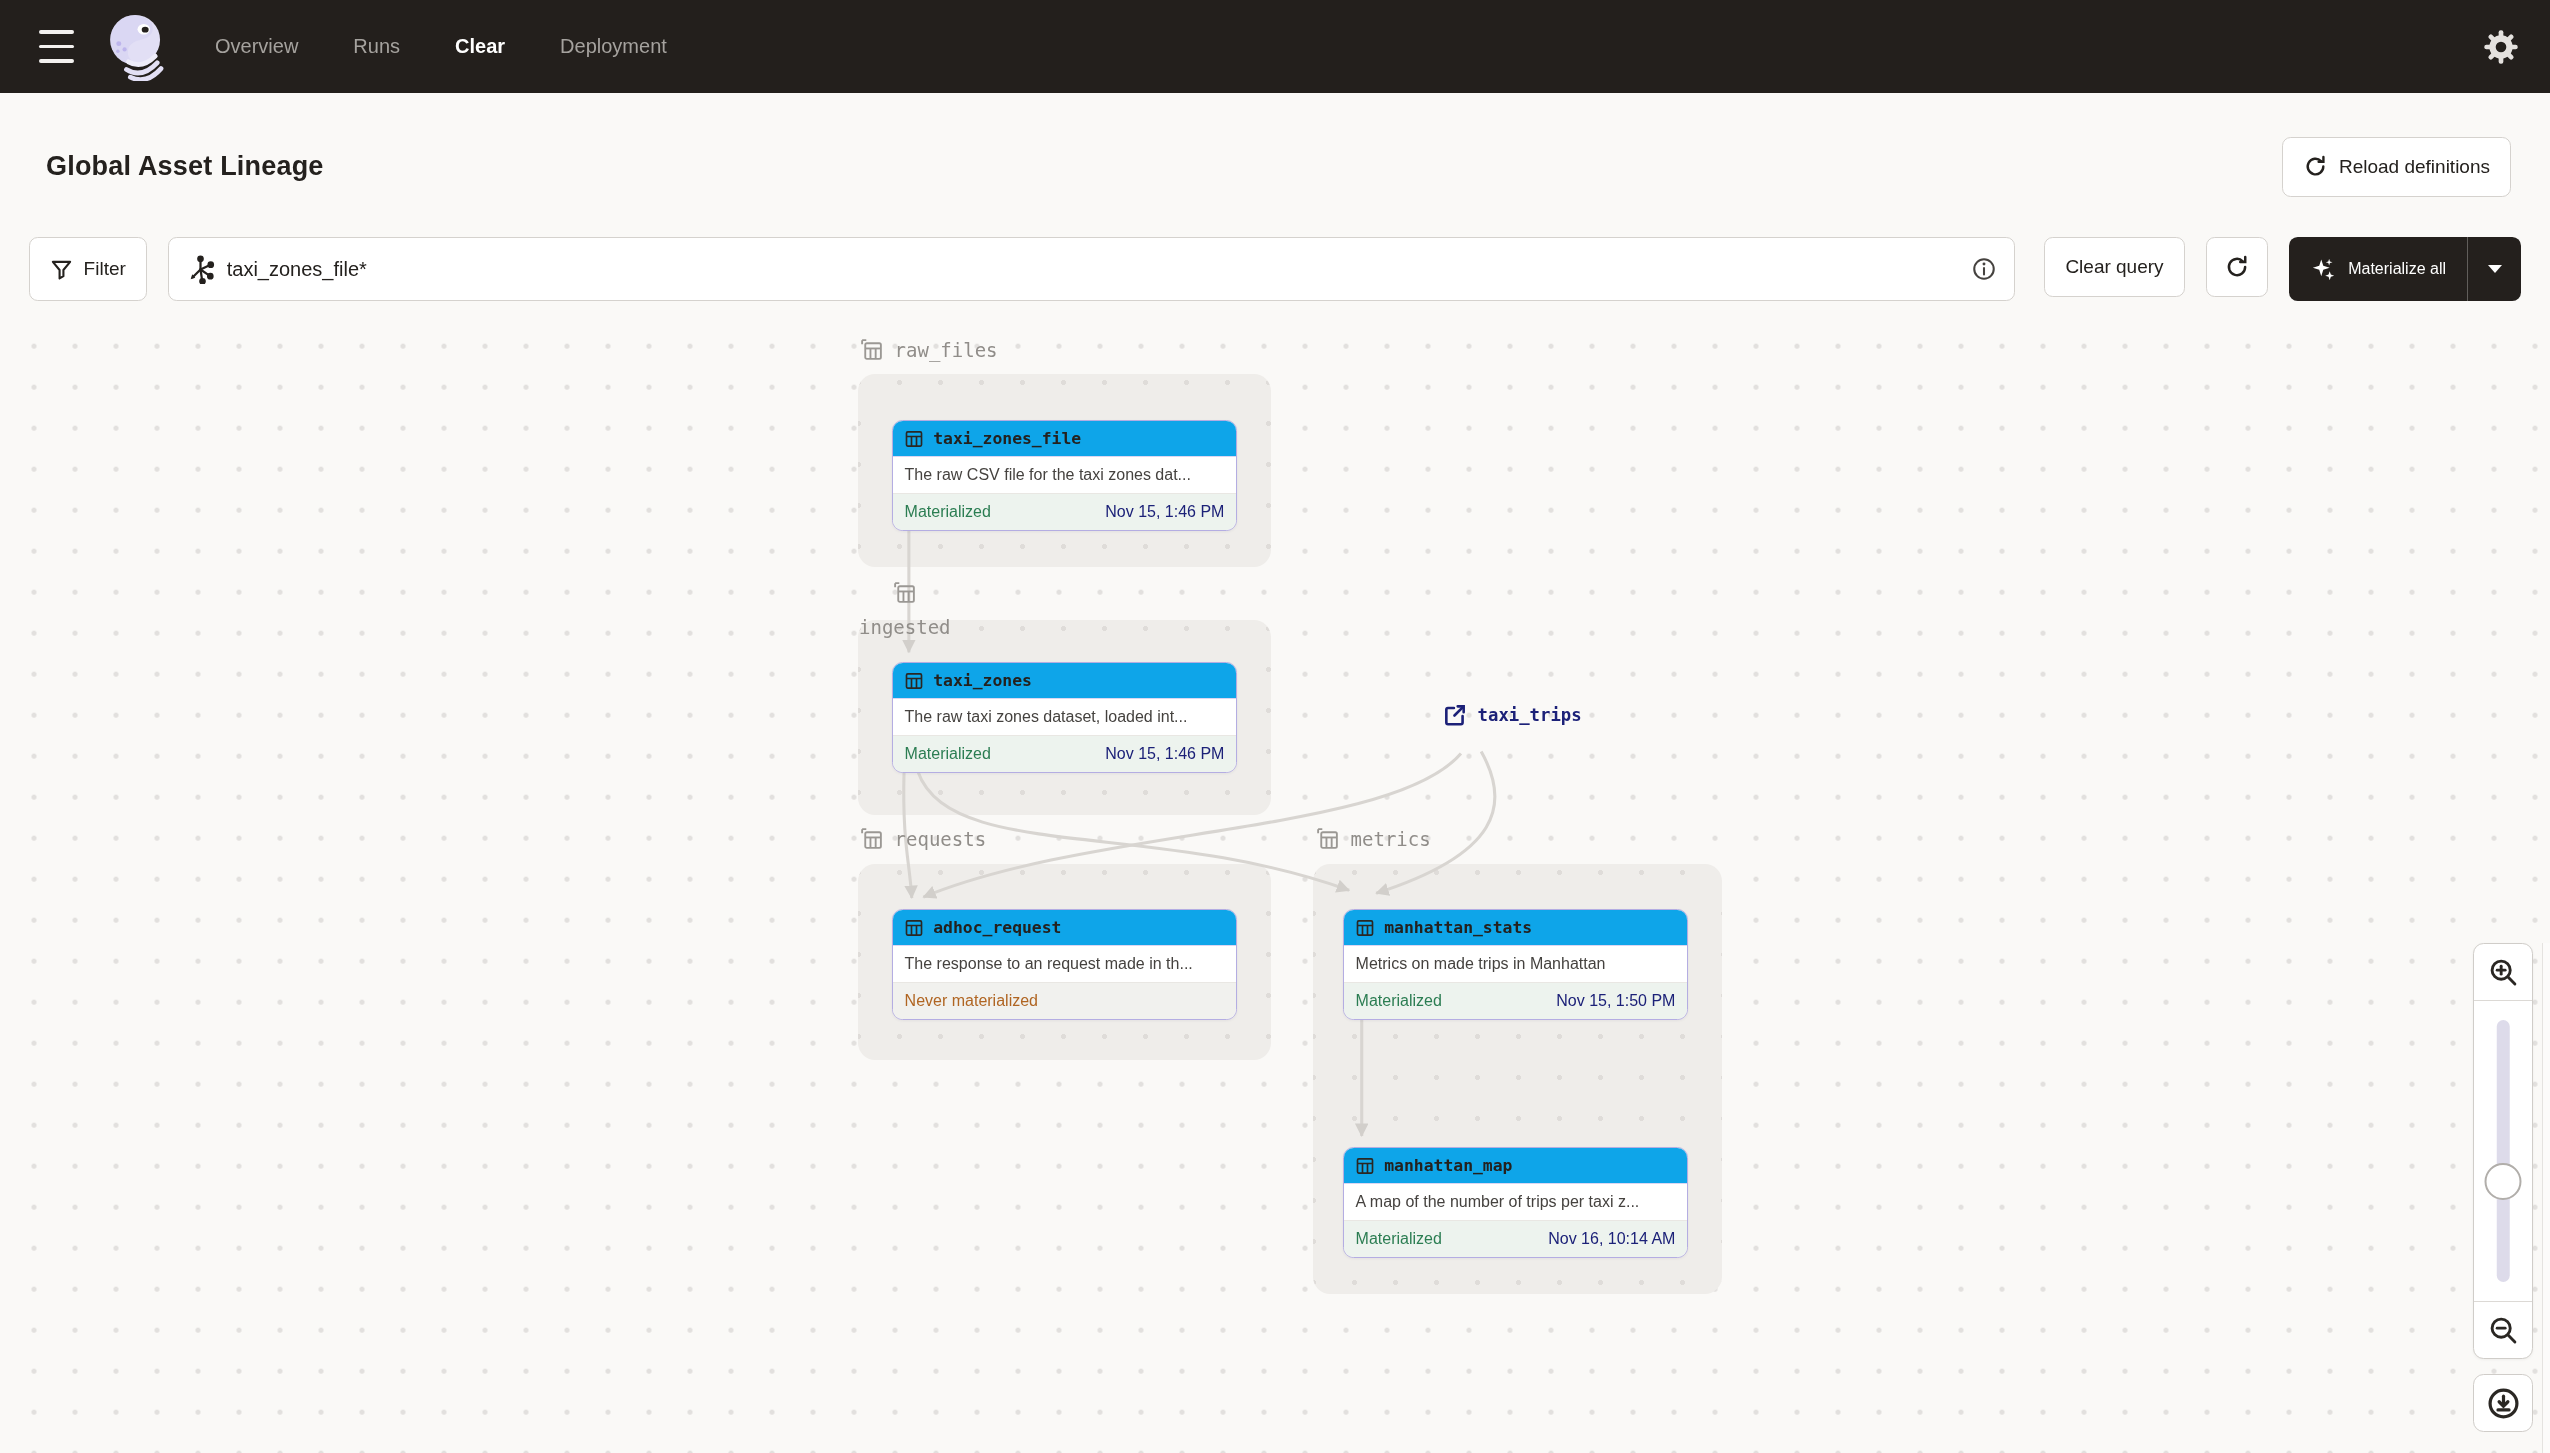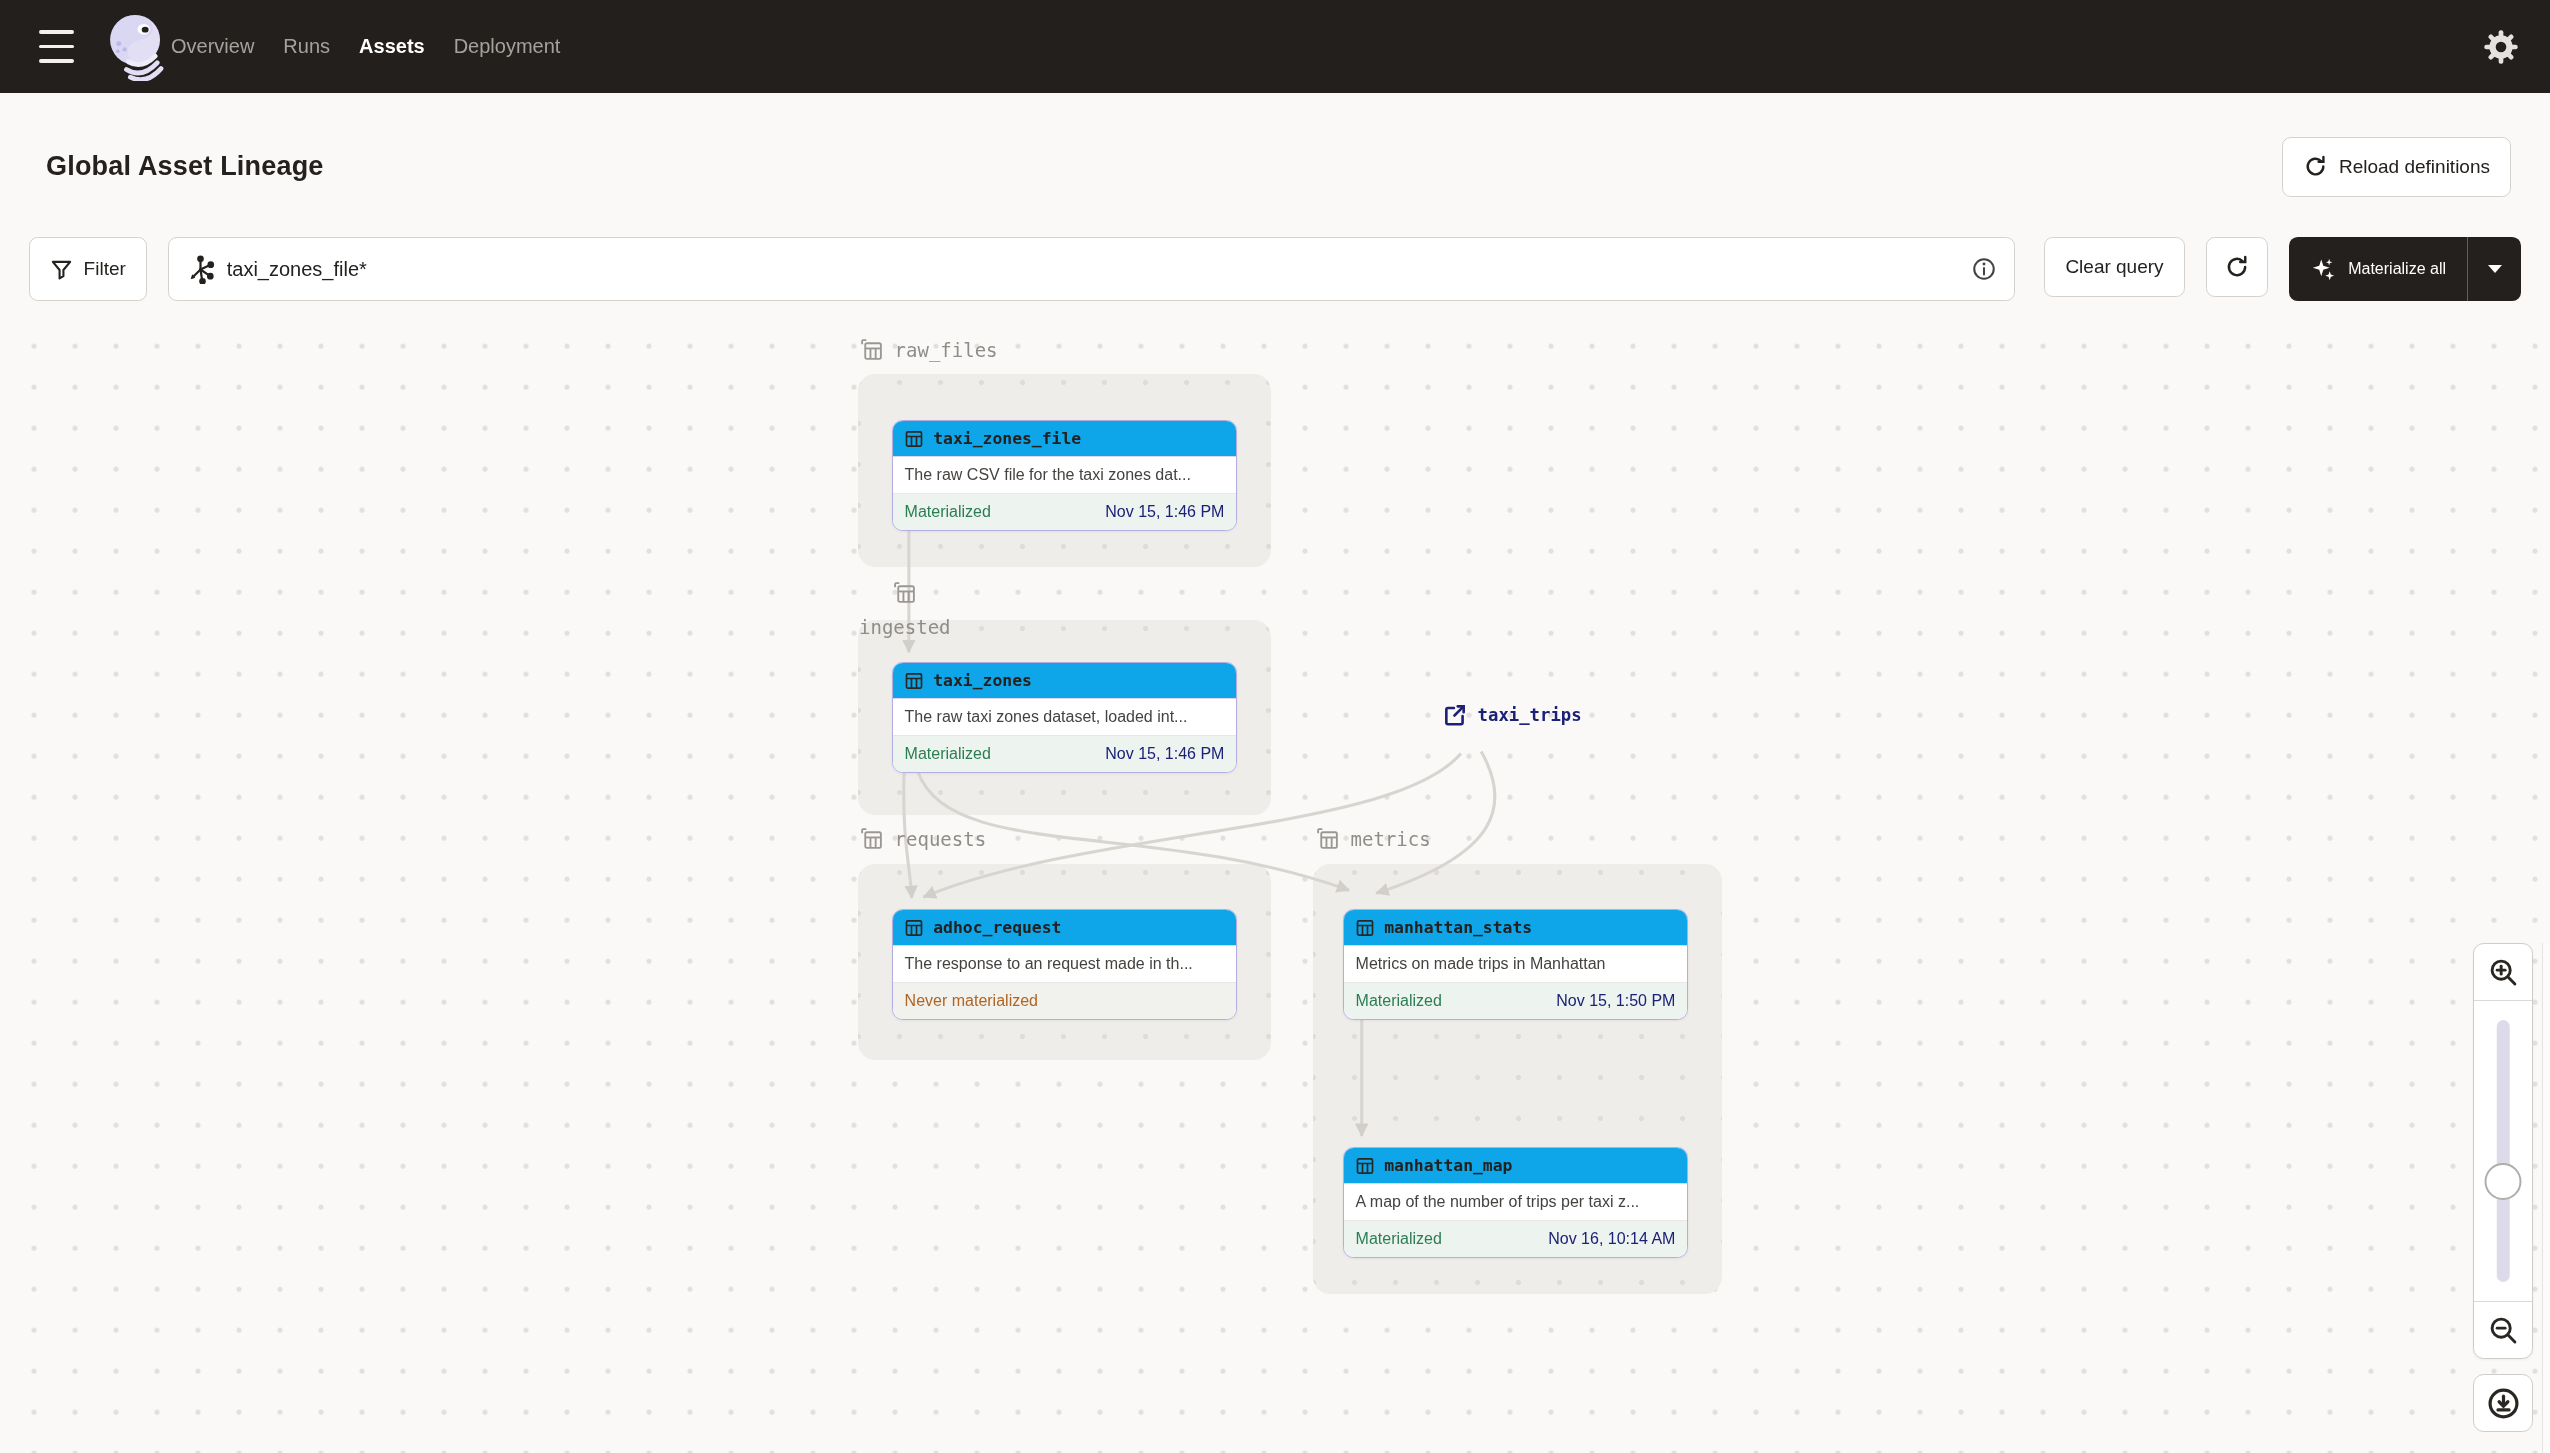--- a/index.html
+++ b/index.html
@@ -6,21 +6,21 @@
   html,body { width:2550px; height:1453px; }
   body { font-family:"Liberation Sans", sans-serif; background:#FAF9F7; overflow:hidden; }
   .app { position:relative; width:2550px; height:1453px; background:#FAF9F7; }
 
   
   .topbar { position:absolute; left:0; top:0; width:100%; height:93px; background:#231F1C;
             display:flex; align-items:center; padding:0 29px 0 39px; }
   .hamburger { width:39px; height:33px; display:flex; flex-direction:column; justify-content:space-between; cursor:pointer; }
   .hamburger span { display:block; width:35px; height:3.9px; background:#F3F1EF; border-radius:1.9px; }
   .logo { width:66px; height:69px; margin-left:27px; }
-  .nav { display:flex; gap:29px; align-items:center; }
+  .nav { display:flex; gap:55px; margin-left:44px; align-items:center; }
   .nav-item { font-size:20px; color:#A5A29E; cursor:pointer; }
   .nav-item.active { color:#FFFFFF; font-weight:bold; }
   .top-spacer { flex:1; }
   .search { width:306px; height:52px; border-radius:26px; background:#393531; display:flex; align-items:center; overflow:hidden; }
   .search-iconwrap { width:52px; height:52px; border-radius:50%; background:#2B2724; display:flex; align-items:center; justify-content:center; flex:none; }
   .search input { flex:1; background:transparent; border:none; outline:none; color:#E8E6E3; font-size:20px; padding:0 9.6px 0 11.6px; font-family:"Liberation Sans", sans-serif; }
   .search input::placeholder { color:#A5A29E; }
   .gear { margin-left:27px; cursor:pointer; display:flex; }
 
   
@@ -95,21 +95,21 @@
       <circle cx="14" cy="33" r="2.6" fill="#BDB5EC"></circle>
         <circle cx="20" cy="39" r="2.2" fill="#BDB5EC"></circle>
         <circle cx="13" cy="41" r="1.8" fill="#BDB5EC"></circle>
       <path d="M24 52 q14 8 28 -6" stroke="#EEEcf9" stroke-width="5" fill="none" stroke-linecap="round"></path>
       <path d="M22 60 q16 10 32 -7" stroke="#E2DFF5" stroke-width="5" fill="none" stroke-linecap="round"></path>
       <path d="M26 68 q17 8 32 -9" stroke="#E2DFF5" stroke-width="5" fill="none" stroke-linecap="round"></path>
     </svg>
     <div class="nav">
       <div class="nav-item">Overview</div>
       <div class="nav-item">Runs</div>
-      <div class="nav-item active">Assets</div>
+      <div class="nav-item active">Clear</div>
       <div class="nav-item">Deployment</div>
     </div>
     <div class="top-spacer"></div>
     <div class="gear">
       <svg width="40" height="40" viewBox="0 0 24 24" fill="#E4E1DE">
         <g>
           <rect x="10.6" y="2" width="2.8" height="20" rx="1.2"></rect>
           <rect x="10.6" y="2" width="2.8" height="20" rx="1.2" transform="rotate(45 12 12)"></rect>
           <rect x="10.6" y="2" width="2.8" height="20" rx="1.2" transform="rotate(90 12 12)"></rect>
           <rect x="10.6" y="2" width="2.8" height="20" rx="1.2" transform="rotate(135 12 12)"></rect>

